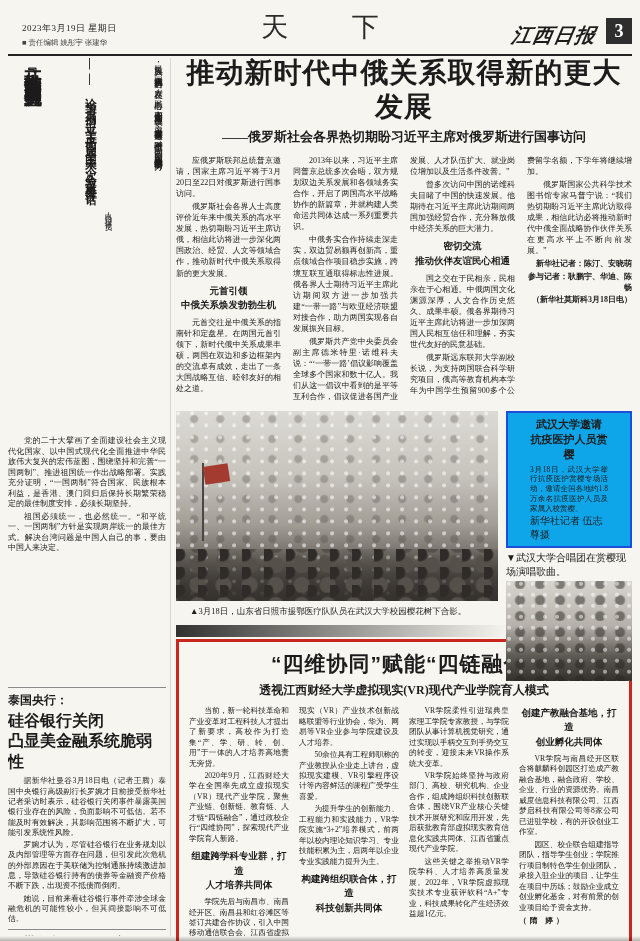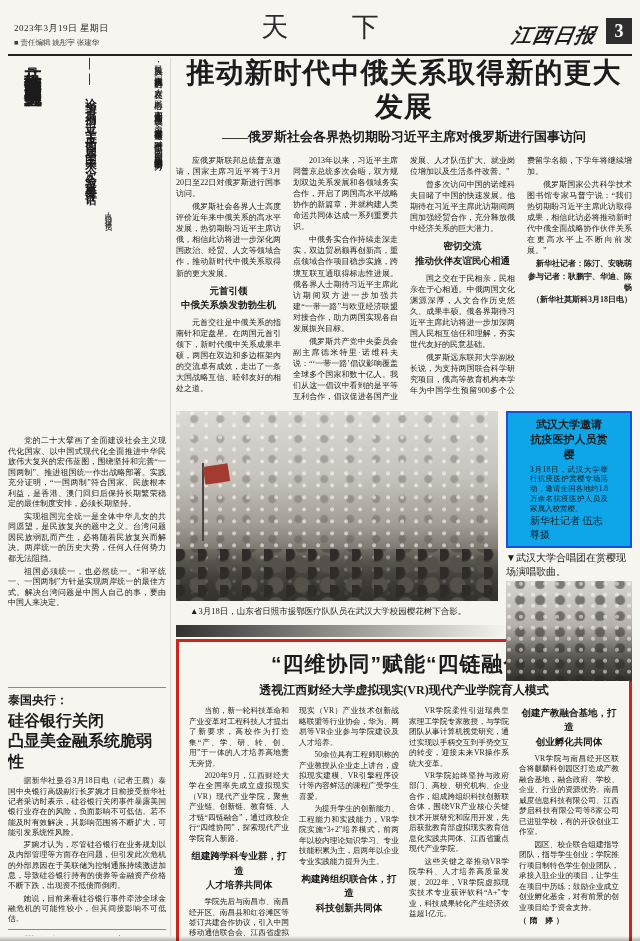--- a/index.html
+++ b/index.html
@@ -1,20 +1,20 @@
 <!DOCTYPE html>
 <html><head>
 <meta charset="utf-8">
 <style>
   html,body{margin:0;padding:0}
   .page{position:relative;width:640px;height:941px;background:#f7f5ef;overflow:hidden;
         font-family:"Liberation Serif","DejaVu Serif",serif;color:#1c1c1c}
   
   .header{position:absolute;left:8px;top:6px;width:624px;height:48px;border-bottom:2px solid #222}
-  .dateblock{position:absolute;left:6px;top:16px}
+  .dateblock{position:absolute;left:14px;top:16px}
   .date1{font-size:9px;letter-spacing:.5px}
   .date2{font-size:7.5px;color:#444;margin-top:3px}
   .section-title{position:absolute;left:50%;top:3px;transform:translateX(-50%);
         font-family:"Liberation Sans","DejaVu Sans",sans-serif;font-weight:300;
         font-size:27px;letter-spacing:28px;padding-left:28px;color:#2b2b2b;white-space:nowrap}
   .masthead{position:absolute;right:36px;top:16px;font-size:20px;font-weight:900;
         font-style:italic;transform:skewX(-10deg);letter-spacing:1px}
   .pagenum{position:absolute;right:0;top:12px;width:26px;height:26px;background:#2e2e2e;
         color:#fff;font-size:18px;font-weight:700;text-align:center;line-height:26px}
   
@@ -109,21 +109,20 @@
 
   <div class="leftcol">
     <div class="vsec">
       <div class="vheadline">扎实推进『一国两制』实践和祖国统一大业</div>
       <div class="vsub">——论学习贯彻习近平主席十四届全国人大一次会议重要讲话</div>
       <div class="vauthor">人民日报评论员</div>
       <div class="vbody">民族复兴，国家统一是大势所趋、大义所在、民心所向。在十四届全国人大一次会议上，习近平主席发表重要讲话，对不断推进“一国两制”实践和祖国统一大业进一步指明了方向。</div>
     </div>
     <div class="hsec" data-list="editorial.paras">
         <p class="p">党的二十大擘画了全面建设社会主义现代化国家、以中国式现代化全面推进中华民族伟大复兴的宏伟蓝图，围绕坚持和完善“一国两制”、推进祖国统一作出战略部署。实践充分证明，“一国两制”符合国家、民族根本利益，是香港、澳门回归后保持长期繁荣稳定的最佳制度安排，必须长期坚持。</p>
-        <p class="p">实现祖国完全统一是全体中华儿女的共同愿望，是民族复兴的题中之义。台湾问题因民族弱乱而产生，必将随着民族复兴而解决。两岸统一的历史大势，任何人任何势力都无法阻挡。</p>
         <p class="p">祖国必须统一，也必然统一。“和平统一、一国两制”方针是实现两岸统一的最佳方式。解决台湾问题是中国人自己的事，要由中国人来决定。</p>
       </div>
 
     <div class="ldiv"></div>
 
     <div>
       <div class="kicker">泰国央行：</div>
       <div class="th-head">
         <div>硅谷银行关闭</div>
         <div>凸显美金融系统脆弱性</div>

